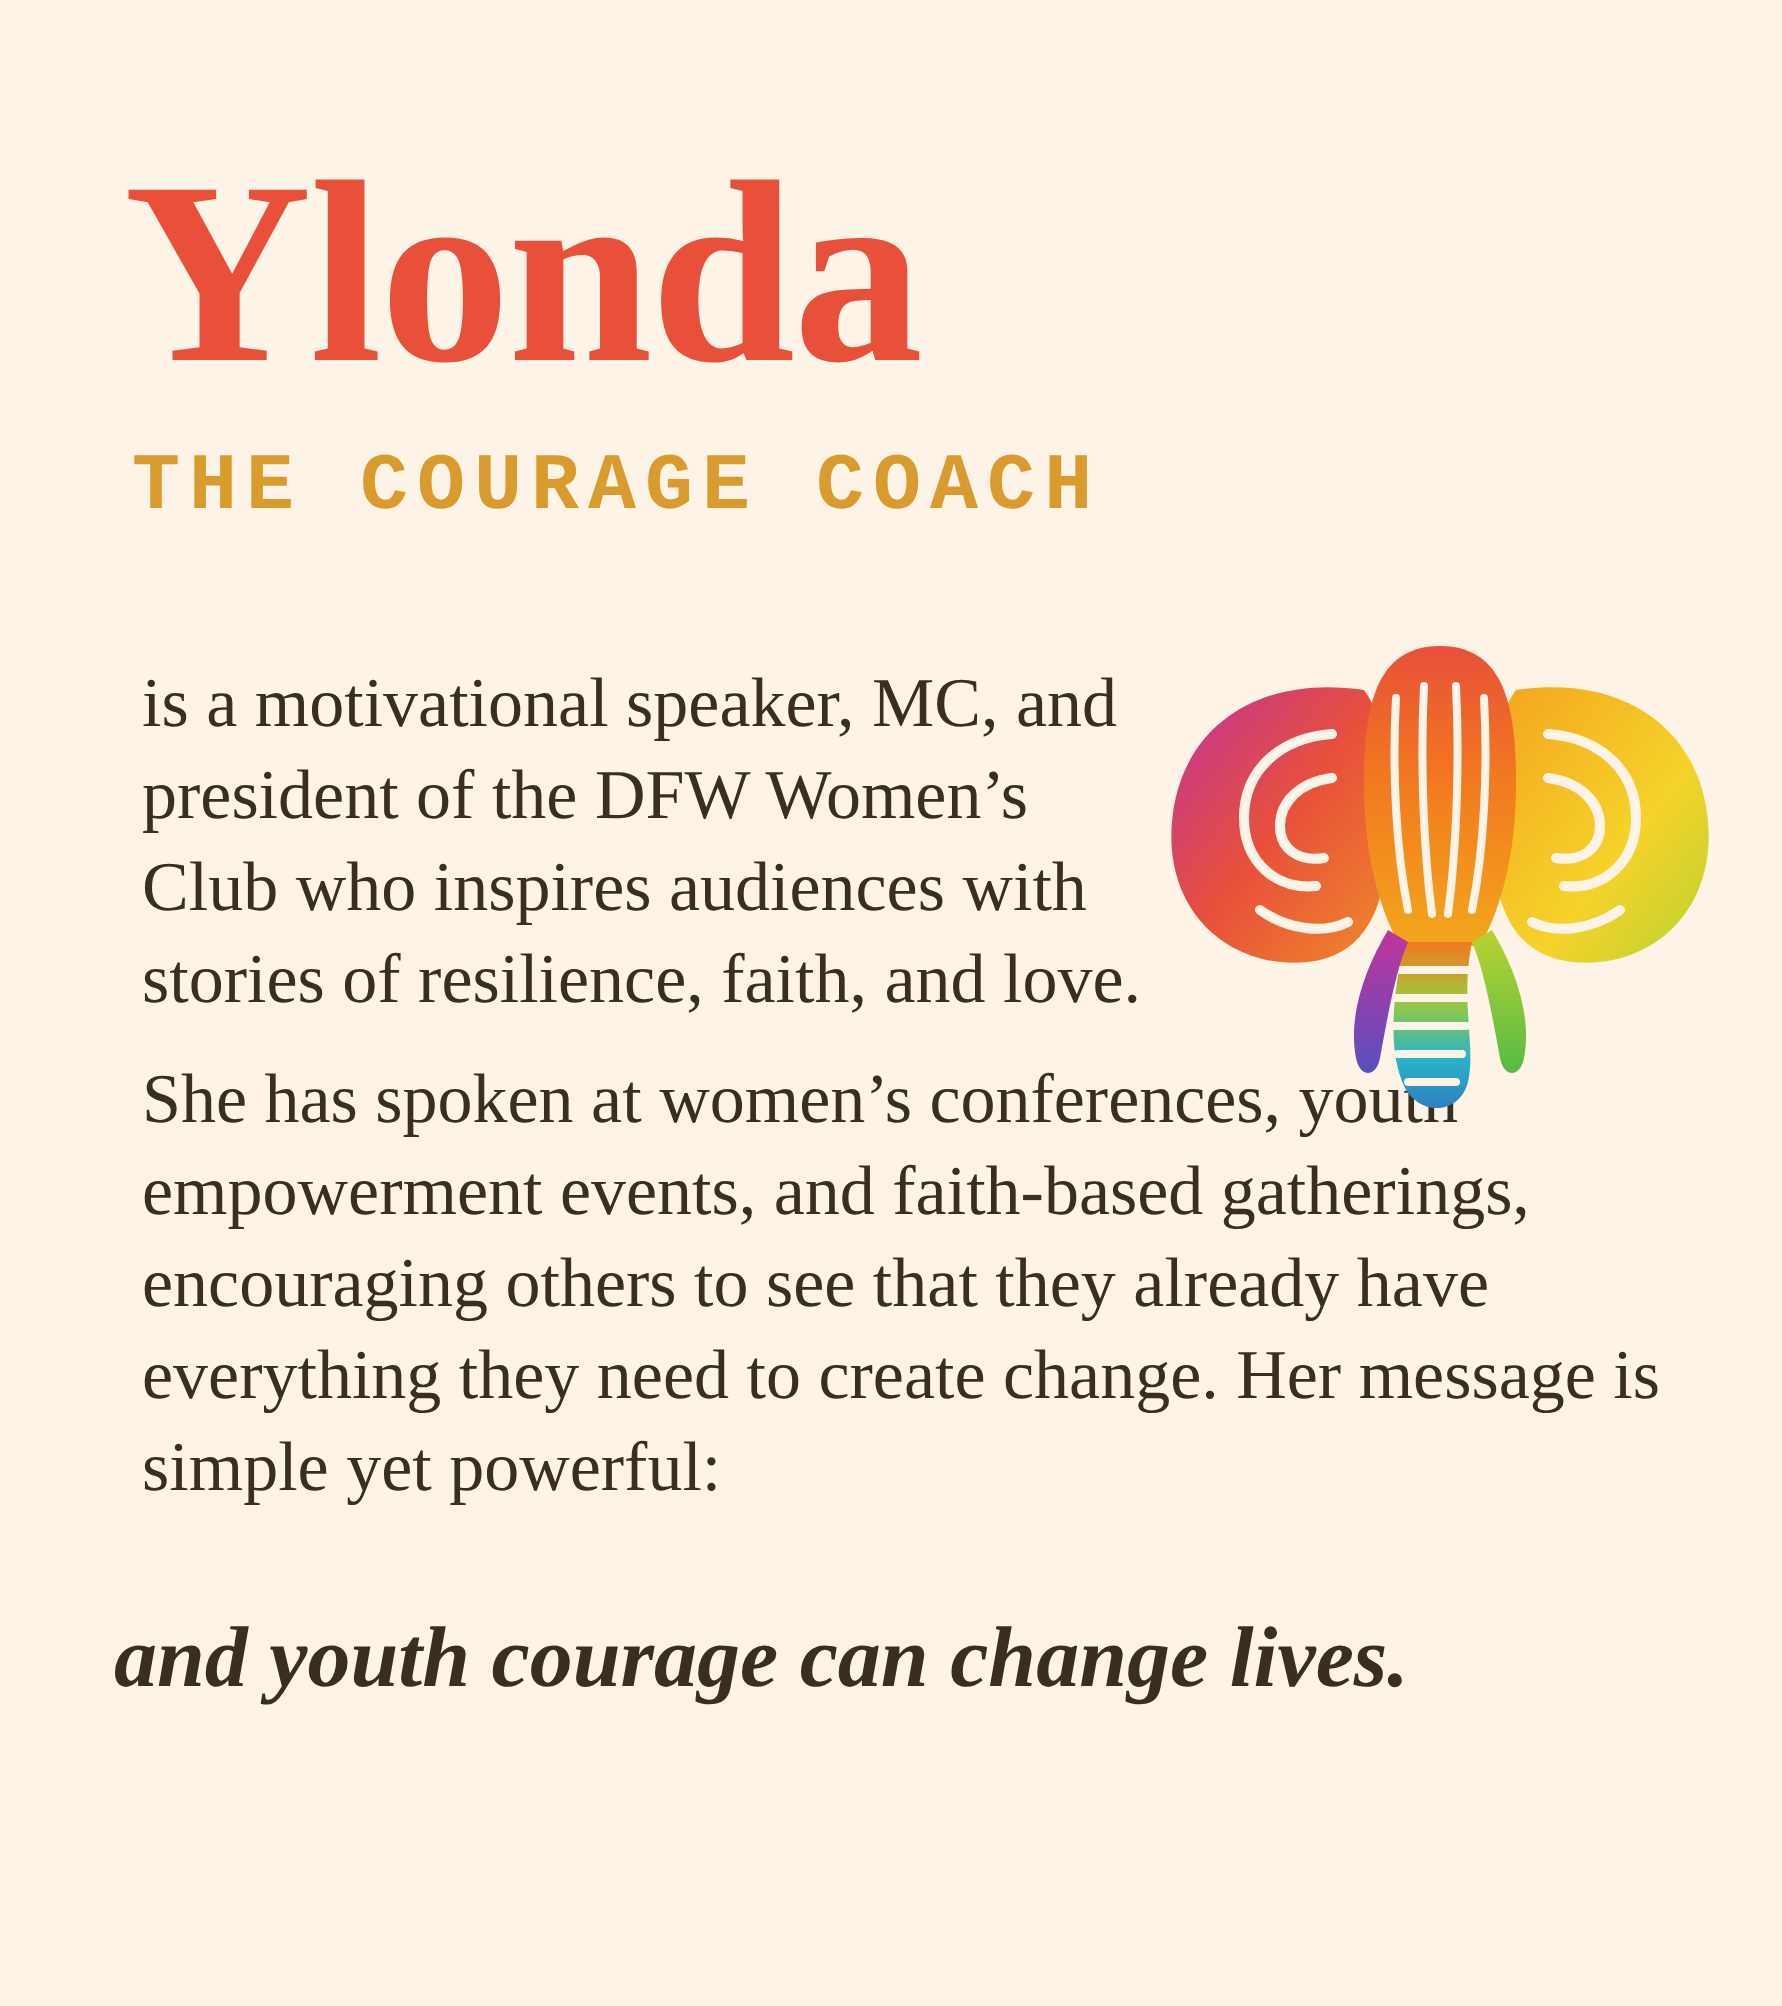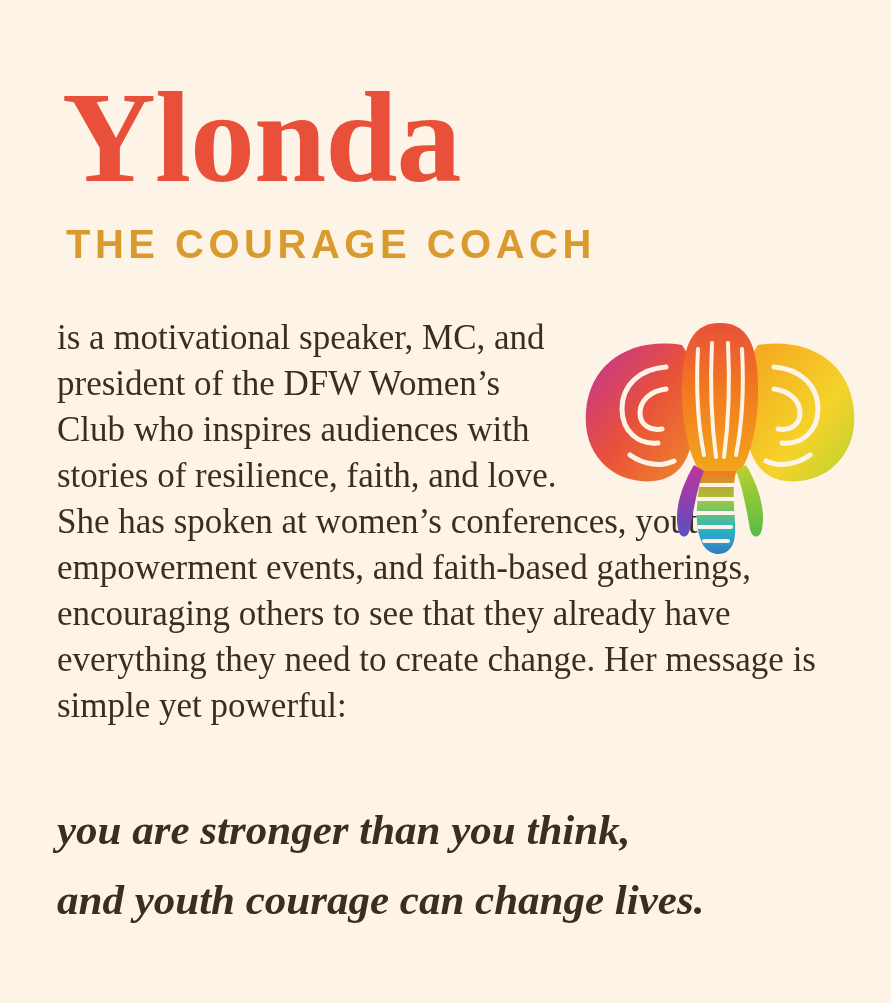--- a/index.html
+++ b/index.html
@@ -28,38 +28,38 @@
     font-size: 130px;
     line-height: 1.0;
     font-weight: 700;
     color: #e8503a;
     letter-spacing: -1px;
   }
   .subhead {
     position: absolute;
     left: 66px;
     top: 222px;
-    font-family: Liberation Sans, sans-serif;
+    font-family: Liberation Mono, monospace;
     font-size: 40px;
     font-weight: 700;
     letter-spacing: 4.5px;
     color: #d99b2e;
   }
   .bio {
     position: absolute;
     left: 57px;
     top: 315px;
     width: 790px;
     font-family: "Liberation Serif", serif;
     font-size: 35px;
     line-height: 46px;
     color: #3c2d22;
   }
   .bio p {
-    margin: 0;
+    margin: 14px;
   }
   .bio .para1 {
     width: 500px;
   }
   .bio .para2 {
     width: 790px;
     margin-top: 0px;
   }
   .tagline {
     position: absolute;
@@ -89,21 +89,20 @@
   <div class="headline">Ylonda</div>
 
   <div class="subhead">THE COURAGE COACH</div>
 
   <div class="bio">
     <p class="para1">is a motivational speaker, MC, and president of the DFW Women’s Club who inspires audiences with stories of resilience, faith, and love.</p>
     <p class="para2">She has spoken at women’s conferences, youth empowerment events, and faith-based gatherings, encouraging others to see that they already have everything they need to create change. Her message is simple yet powerful:</p>
   </div>
 
   <div class="tagline">
-    <div>you are stronger than you think,</div>
     <div>and youth courage can change lives.</div>
   </div>
 
   <div class="elephant">
     <svg viewBox="0 0 300 260" width="300" height="260" aria-hidden="true">
       <defs>
         <linearGradient id="gEar1" x1="0" y1="0" x2="1" y2="1">
           <stop offset="0%" stop-color="#c0349b"></stop>
           <stop offset="50%" stop-color="#e8503a"></stop>
           <stop offset="100%" stop-color="#f08a2a"></stop>

